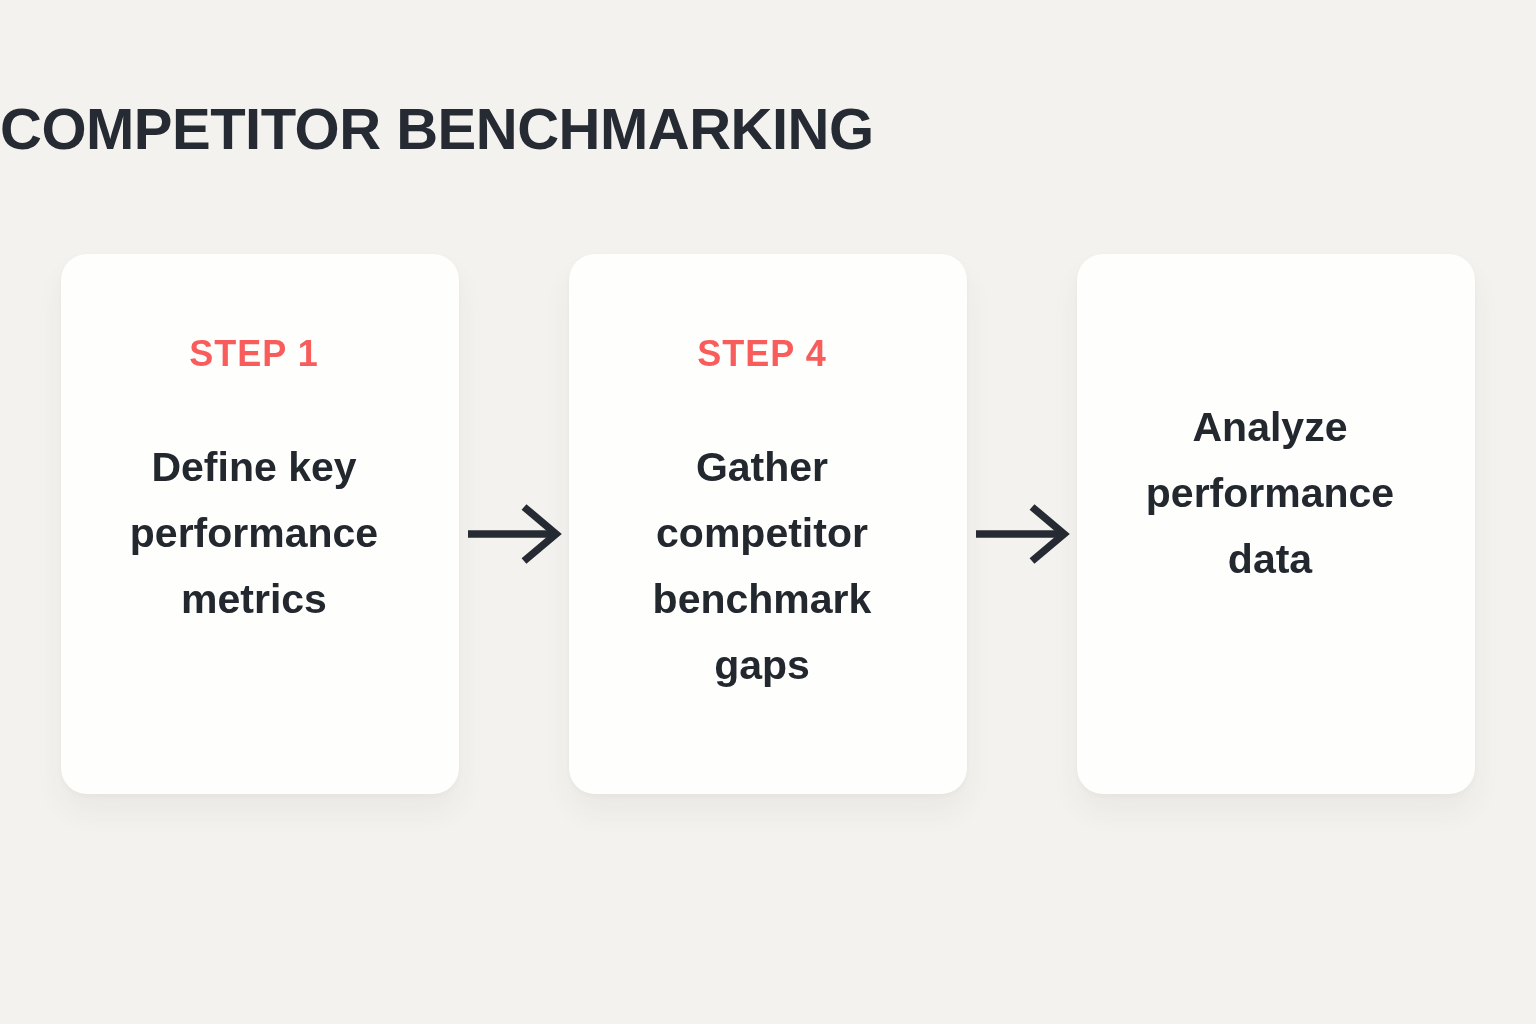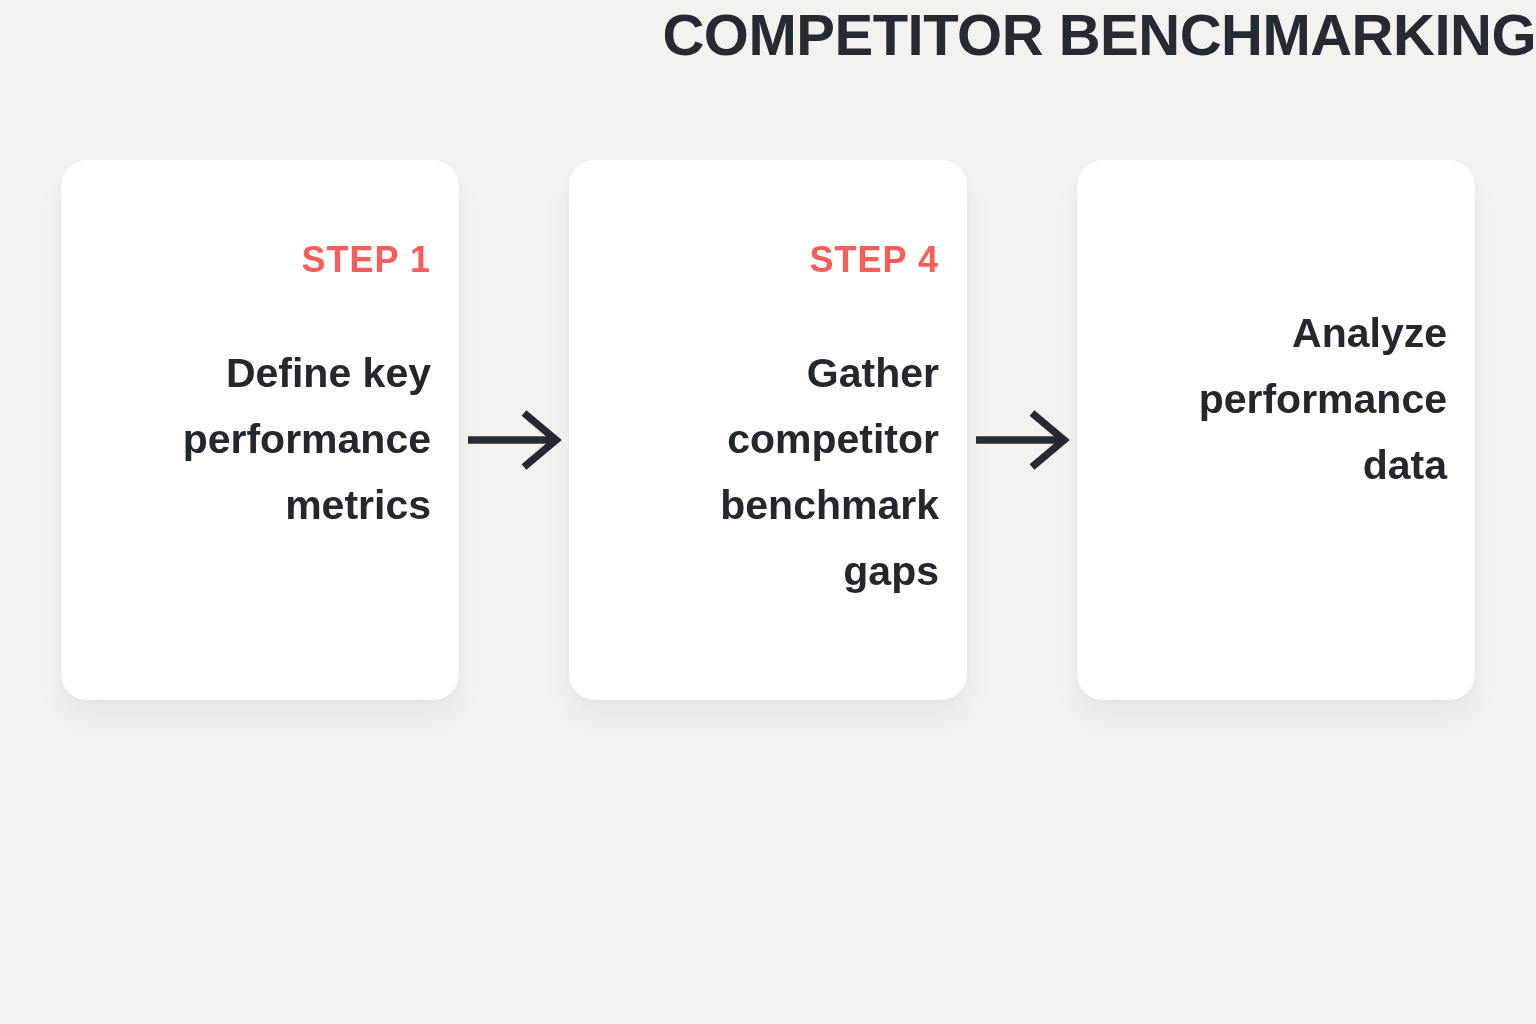--- a/index.html
+++ b/index.html
@@ -12,42 +12,43 @@
     background: #f4f2ef;
     overflow: hidden;
     font-family: "Liberation Sans", "DejaVu Sans", sans-serif;
   }
   .page {
     width: 1536px;
     height: 1024px;
     position: relative;
   }
   .title {
-    text-align: right;
+    padding-top: 94px;
+    text-align: left;
     font-size: 58px;
     line-height: 70px;
     font-weight: 700;
     letter-spacing: -0.5px;
     color: #262b33;
   }
   .flow-row {
     margin-top: 90px;
     display: flex;
     justify-content: center;
     align-items: flex-start;
   }
   .step-card {
     width: 398px;
     height: 540px;
     background: #fefefd;
     border-radius: 26px;
     box-shadow: 0 18px 30px rgba(60, 55, 45, 0.05), 0 2px 5px rgba(60, 55, 45, 0.03);
     box-sizing: border-box;
     padding: 80px 28px 0 16px;
-    text-align: right;
+    text-align: center;
   }
   .step-label {
     font-size: 36px;
     font-weight: 700;
     letter-spacing: 1px;
     color: #f85d5b;
     line-height: 40px;
   }
   .step-desc {
     margin-top: 60px;

